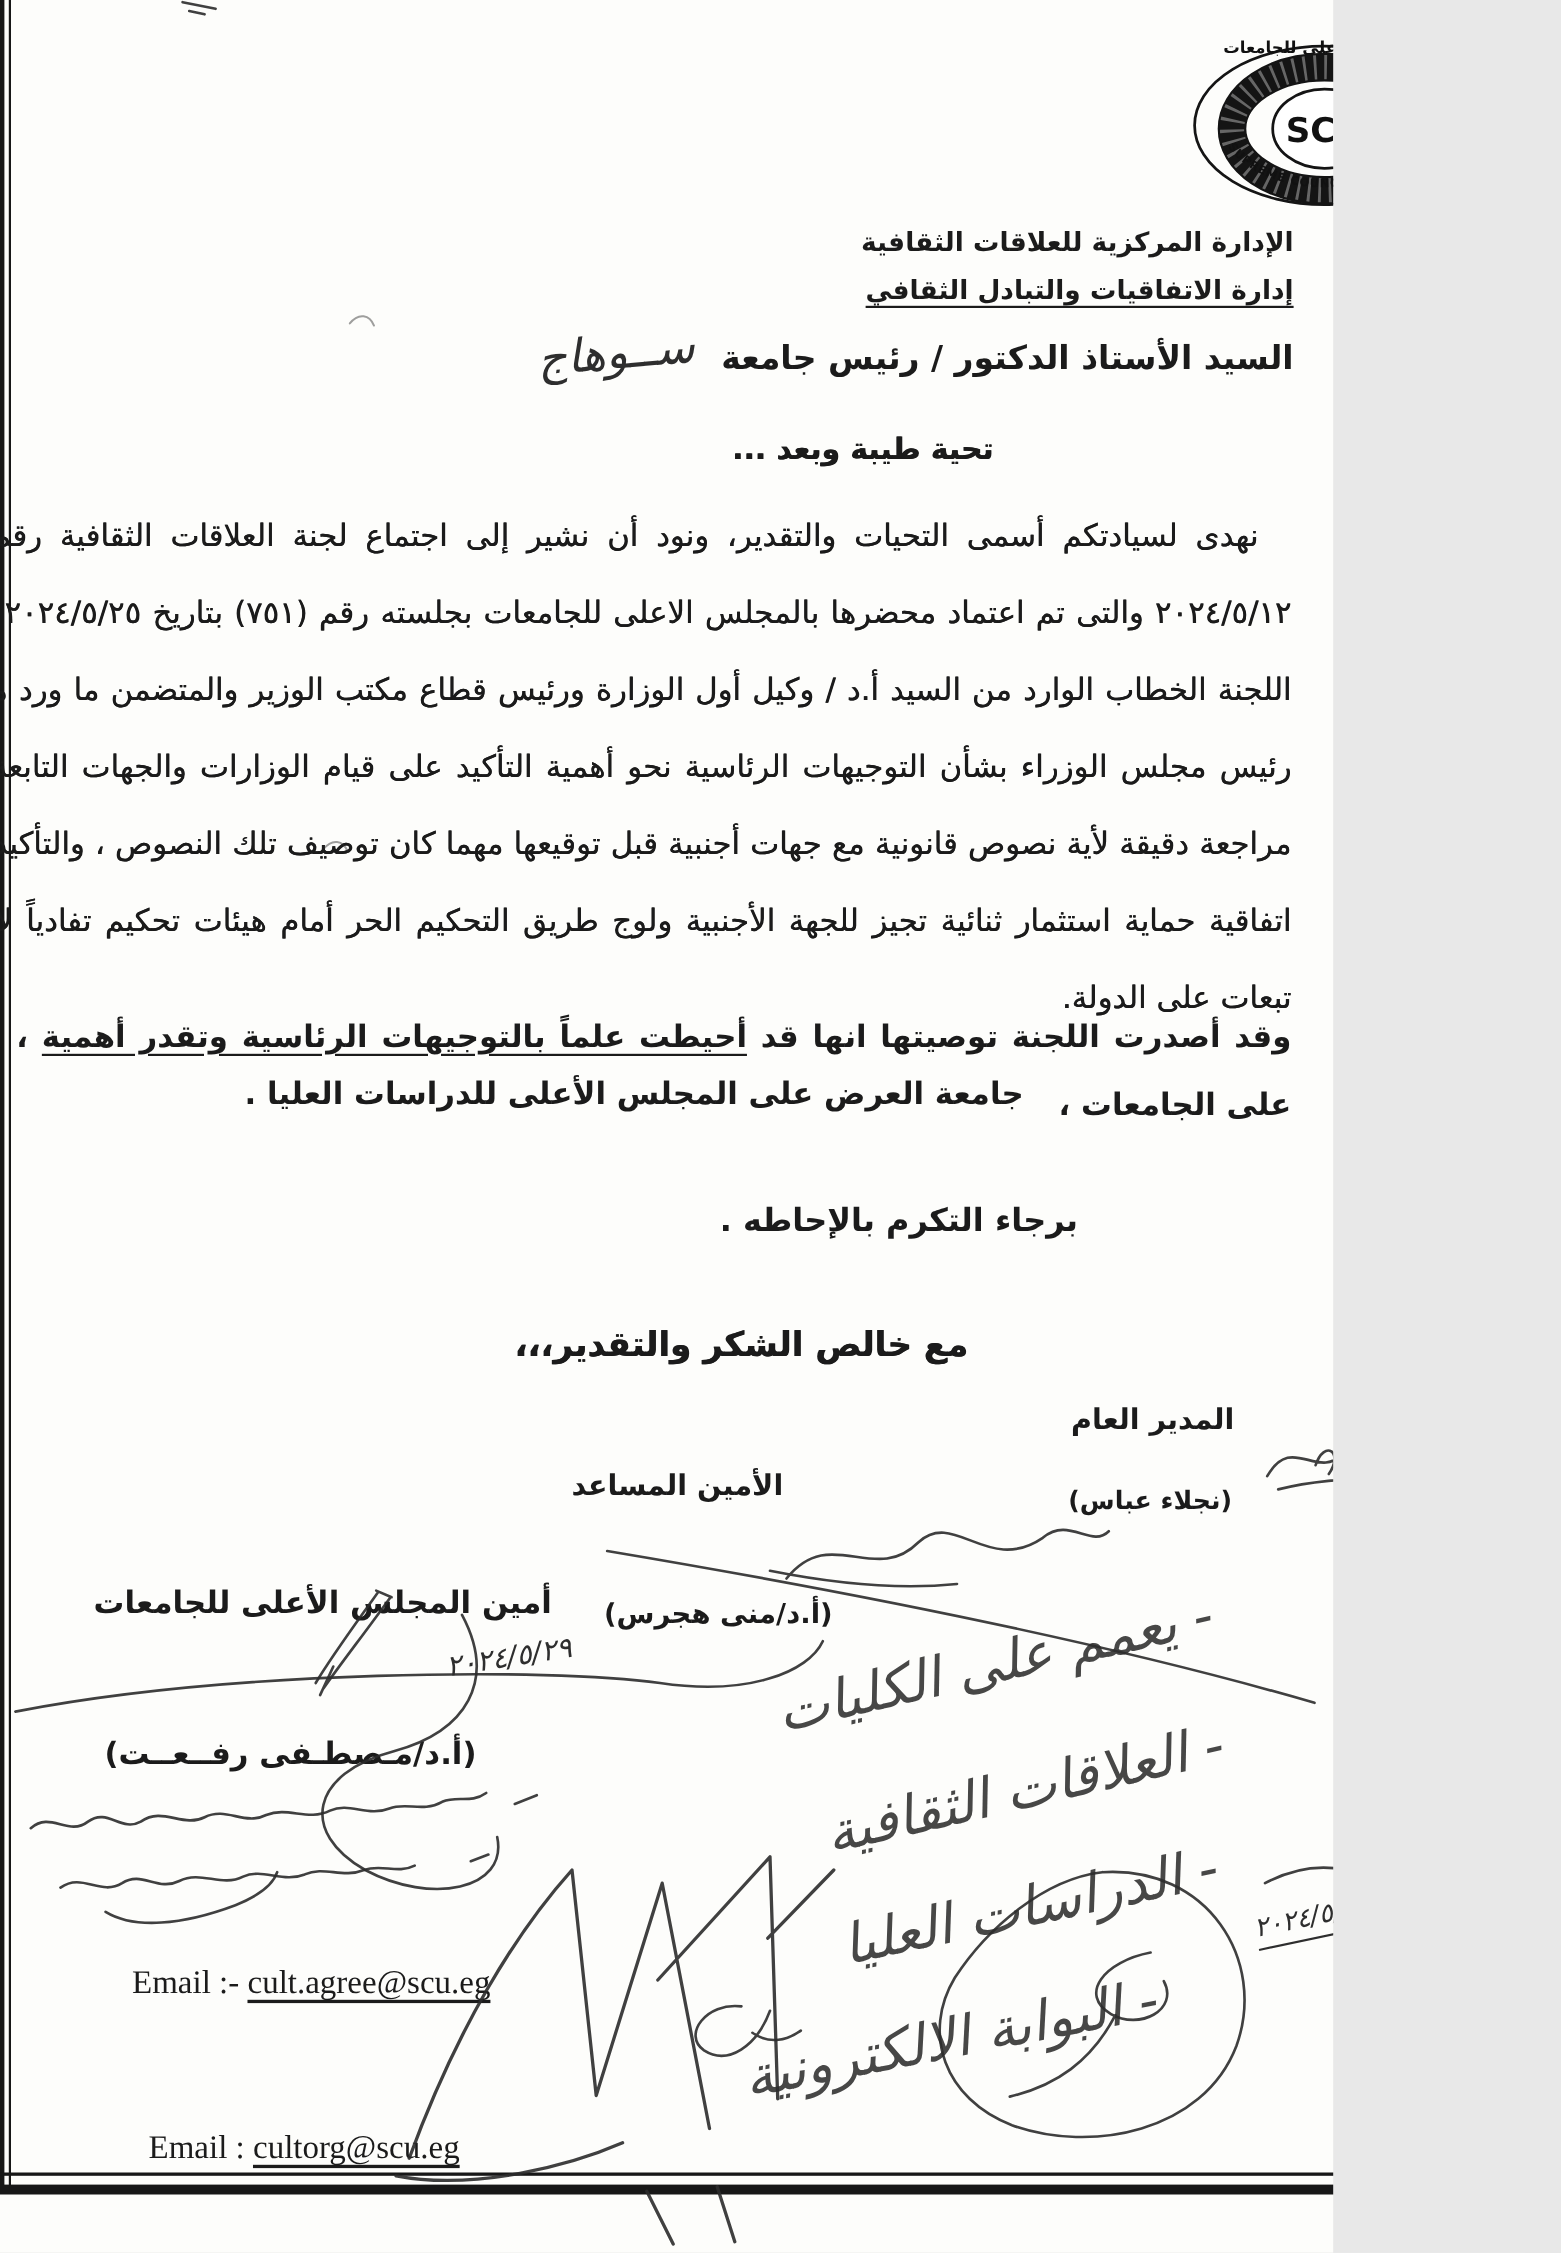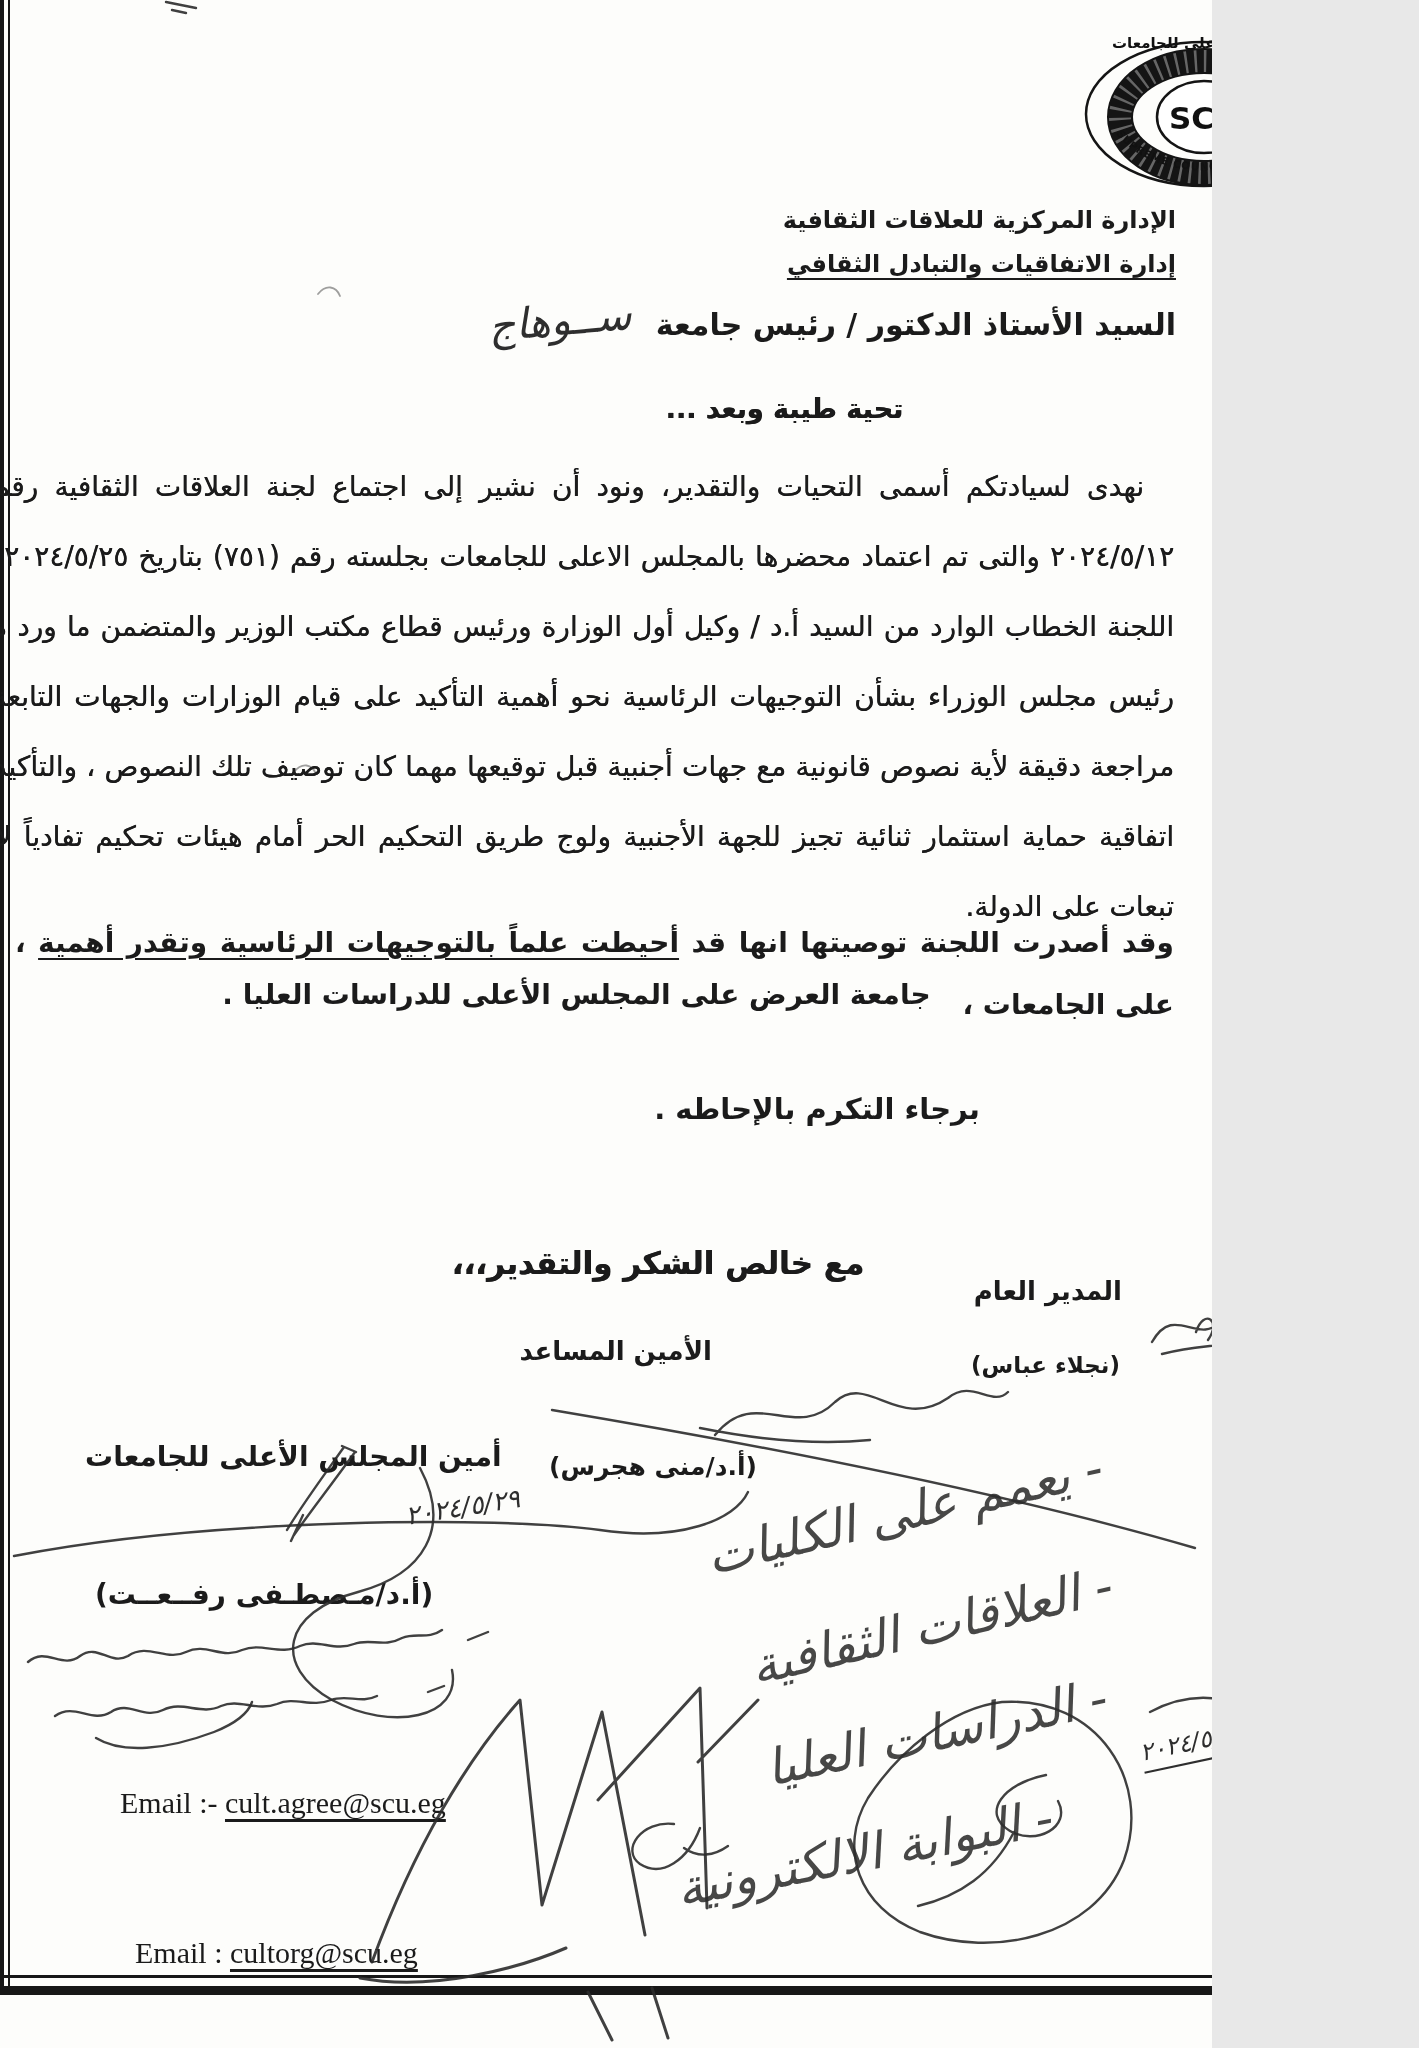--- a/index.html
+++ b/index.html
@@ -61,21 +61,21 @@
 
   <div class="abs ar" style="right:38px;top:452px;width:1345px;font-size:28px;line-height:70px;text-align:justify;text-indent:30px;text-shadow:.4px 0 currentColor;">نهدى لسيادتكم أسمى التحيات والتقدير، ونود أن نشير إلى اجتماع لجنة العلاقات الثقافية رقم (١٧٨) بتاريخ ٢٠٢٤/٥/١٢ والتى تم اعتماد محضرها بالمجلس الاعلى للجامعات بجلسته رقم (٧٥١) بتاريخ ٢٠٢٤/٥/٢٥ ، حيث ناقشت اللجنة الخطاب الوارد من السيد أ.د / وكيل أول الوزارة ورئيس قطاع مكتب الوزير والمتضمن  ما ورد من مساعد أول رئيس مجلس الوزراء بشأن التوجيهات الرئاسية نحو أهمية التأكيد على قيام الوزارات والجهات التابعة للدولة بإجراء مراجعة دقيقة لأية نصوص قانونية مع جهات أجنبية قبل توقيعها مهما كان توصيف تلك النصوص ، والتأكيد من أنه لاتوجد اتفاقية حماية استثمار ثنائية تجيز للجهة الأجنبية ولوج طريق التحكيم الحر أمام هيئات تحكيم تفادياً لاية التزامات أو تبعات على الدولة.</div>
 
   <div class="abs ar b" style="right:38px;top:912px;width:1345px;font-size:28px;line-height:62px;text-align:justify;">
     <span>وقد أصدرت اللجنة توصيتها انها قد </span><span class="u">أحيطت علماً بالتوجيهات الرئاسية وتقدر أهمية</span><span> ، ويتم التعميم على الجامعات ،</span>
   </div>
   <div class="abs ar b" style="right:38px;top:978px;width:1345px;font-size:28px;text-align:center;padding-left:150px;box-sizing:border-box;">جامعة العرض على المجلس الأعلى للدراسات العليا .</div>
 
   <div class="abs ar b" style="right:232px;top:1092px;font-size:29px;">برجاء التكرم بالإحاطه .</div>
 
-  <div class="abs ar b ornate" style="right:348px;top:1205px;font-size:31px;margin-top:40px;">مع خالص الشكر والتقدير،،،</div>
+  <div class="abs ar b ornate" style="right:332px;top:1205px;font-size:31px;">مع خالص الشكر والتقدير،،،</div>
 
   <div class="abs ar b nw" style="right:90px;top:1276px;font-size:26px;">المدير العام</div>
   <div class="abs ar b nw" style="right:92px;top:1352px;font-size:23px;">(نجلاء عباس)</div>
 
   <div class="abs ar b nw" style="right:500px;top:1336px;font-size:26px;">الأمين المساعد</div>
   <div class="abs ar b nw" style="right:455px;top:1452px;font-size:25px;margin-left:27px;">(أ.د/منى هجرس)</div>
 
   <div class="abs ar b nw" style="left:85px;top:1440px;font-size:28px;">أمين المجلس الأعلى للجامعات</div>
   <div class="abs ar hw nw" style="left:405px;top:1492px;font-size:26px;transform:rotate(-9deg);">٢٠٢٤/٥/٢٩</div>
   <div class="abs ar b nw" style="left:95px;top:1578px;font-size:28px;">(أ.د/مـصطـفى رفــعــت)</div>

